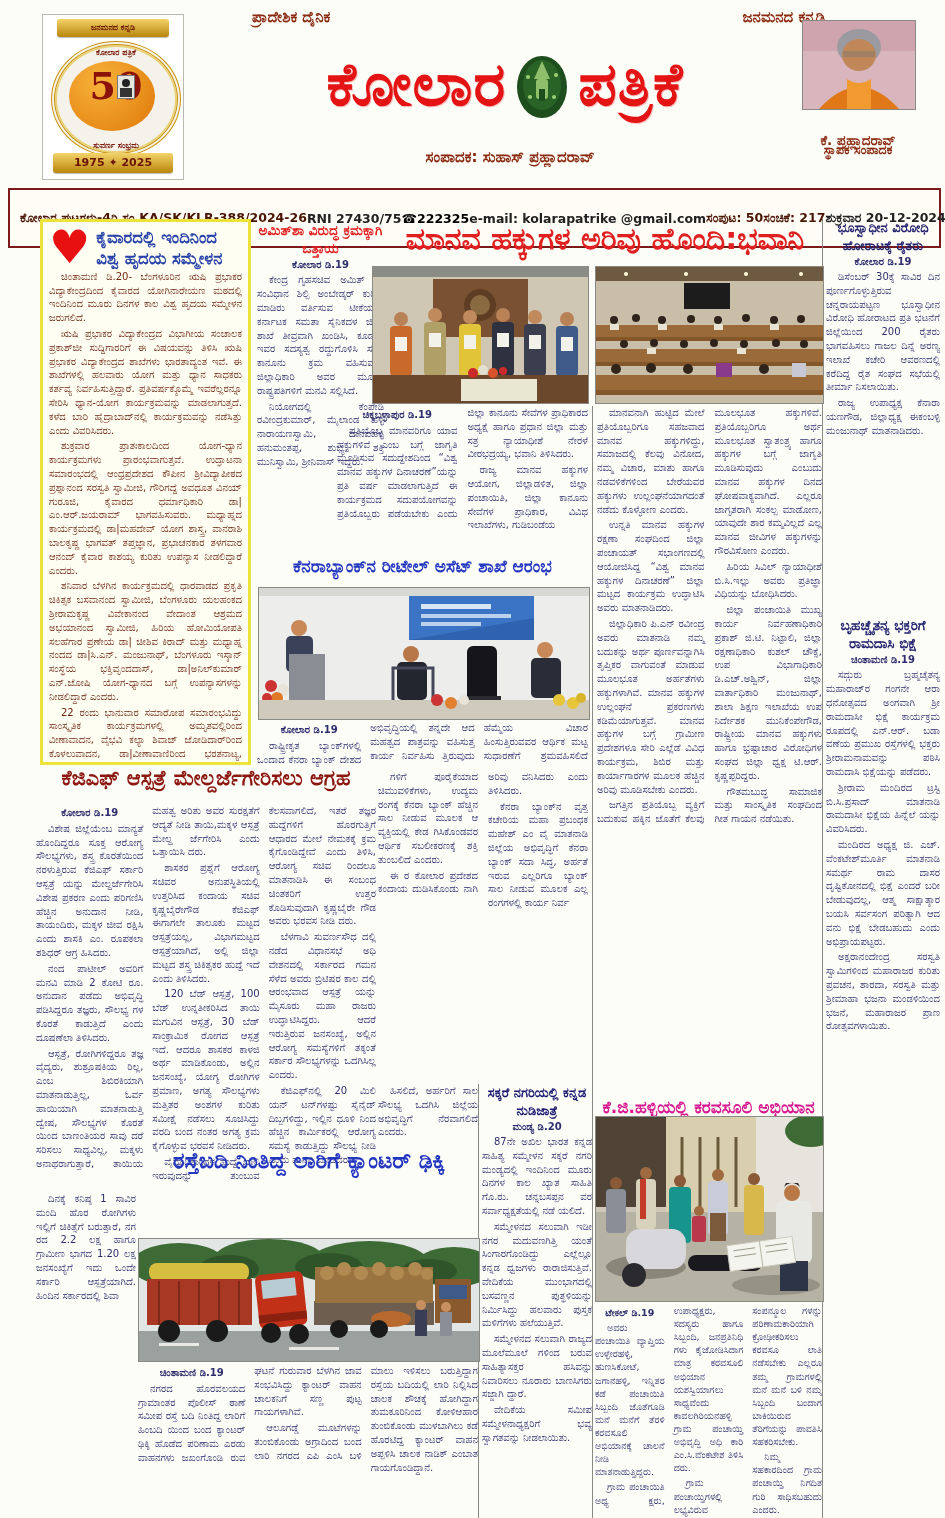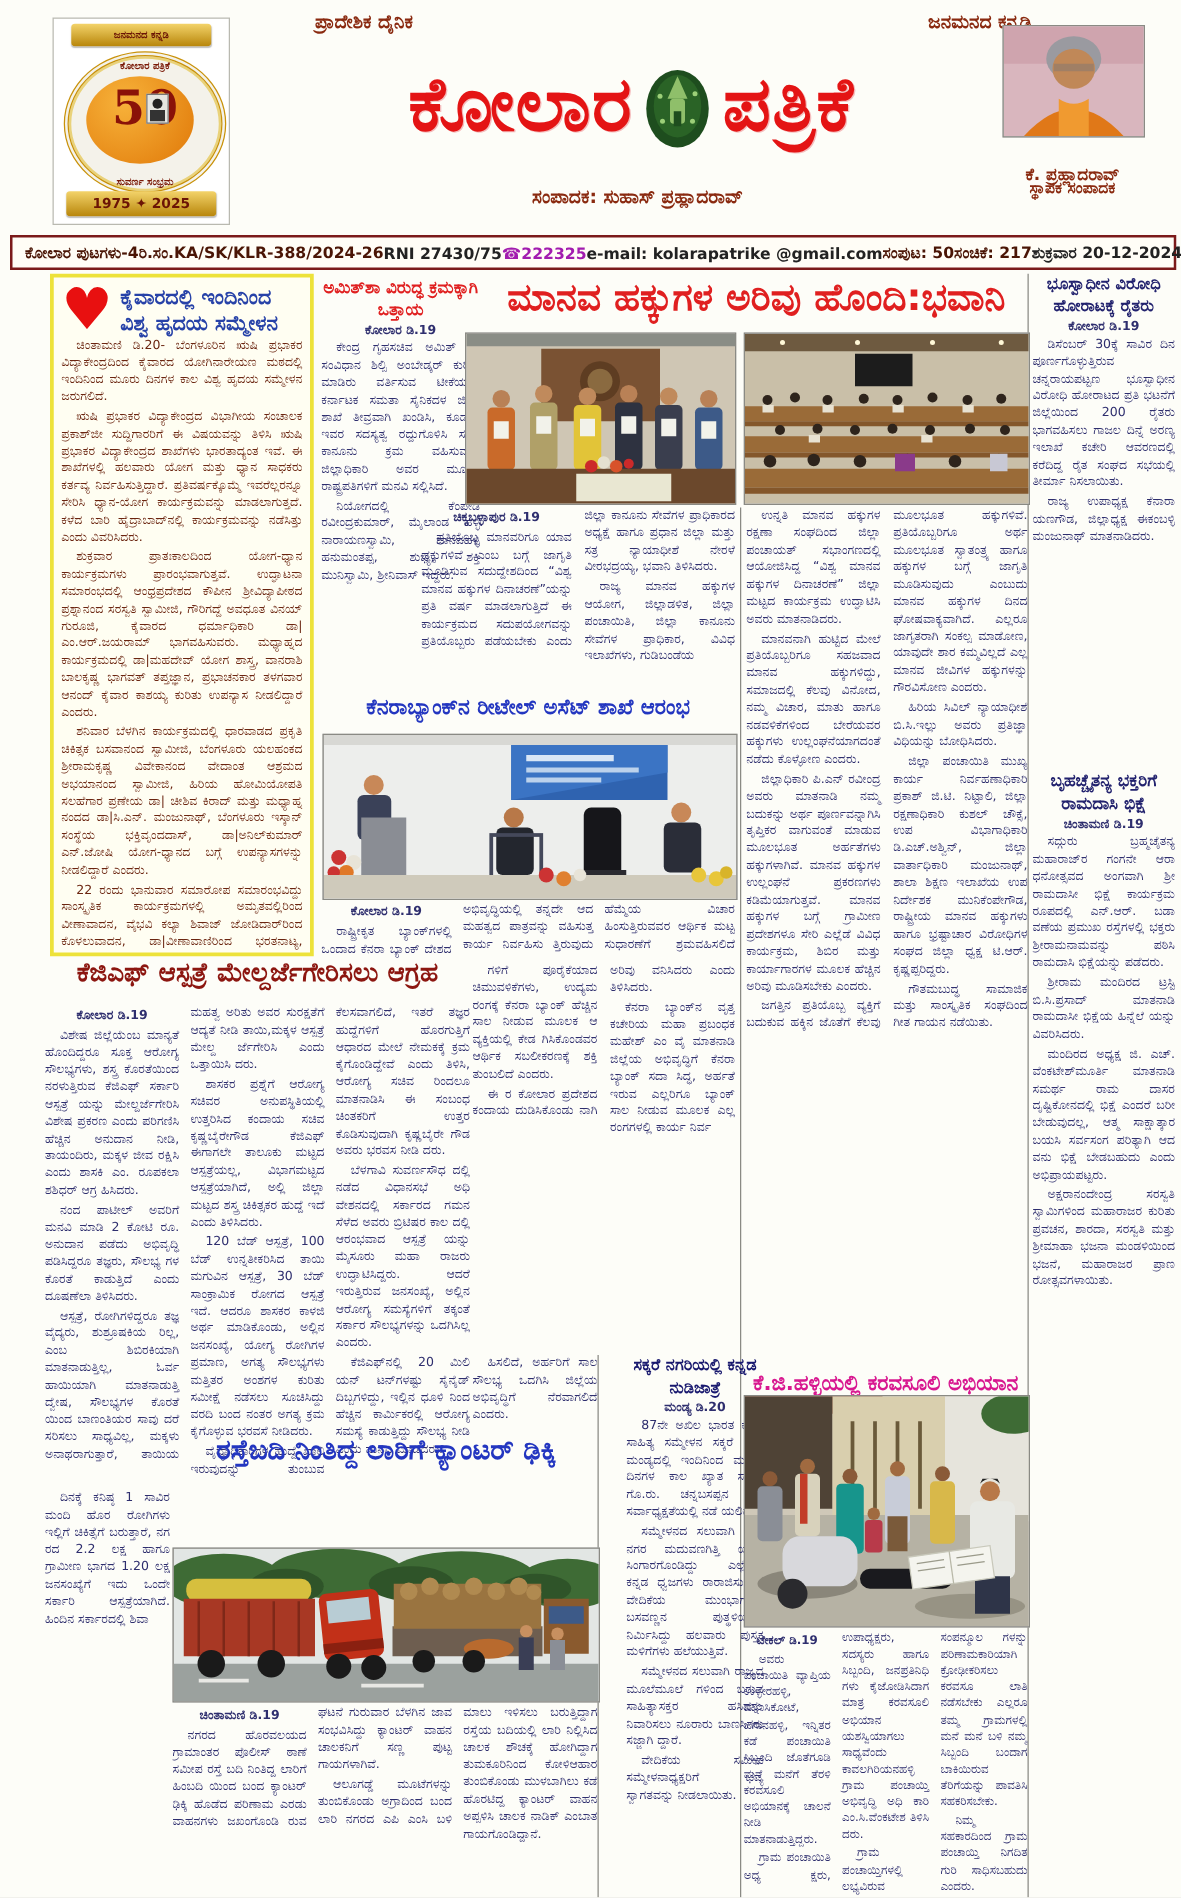--- a/index.html
+++ b/index.html
@@ -22,21 +22,21 @@
         background:radial-gradient(circle at 35% 30%,#f7b23a,#e07808);}
   .logo-arc{position:absolute;width:100%;text-align:center;color:#7a1a08;font-weight:bold;font-size:8px;}
   .logo-50{position:absolute;width:100%;text-align:center;top:22px;color:#8a1208;
         font-family:"DejaVu Serif","Liberation Serif",serif;font-weight:bold;font-size:38px;line-height:1;}
   .logo-portrait{position:absolute;left:62px;top:30px;width:16px;height:22px;background:#e6e6e0;
         border:1px solid #777;}
   .logo-portrait:before{content:"";position:absolute;left:4px;top:3px;width:8px;height:8px;border-radius:50%;background:#222;}
   .logo-portrait:after{content:"";position:absolute;left:2px;top:12px;width:12px;height:9px;background:#333;}
   
   .infobar{border:2px solid #7b1a1a;background:#fffdf6;display:flex;align-items:center;
-        justify-content:space-between;padding:0 10px;font-size:12.5px;font-weight:bold;color:#4a1505;}
+        justify-content:space-between;padding:16px 10px;font-size:12.5px;font-weight:bold;color:#4a1505;}
   .infobar .seg{white-space:nowrap;}
   
   .headline-red{color:#e02020;font-weight:bold;text-align:center;}
   .headline-blue{color:#2336c0;font-weight:bold;text-align:center;}
   .headline-maroon{color:#8c1610;font-weight:bold;text-align:center;}
   .headline-navy{color:#22226e;font-weight:bold;text-align:center;}
   .headline-magenta{color:#d81890;font-weight:bold;text-align:center;margin-top:15px;}
   .body-text{font-size:10px;line-height:1.38;color:#2e2e6e;text-align:justify;overflow:hidden;}
   .body-text .para{margin:0 0 2px 0;text-indent:12px;}
   .dateline{font-weight:bold;text-align:center;color:#2e2e6e;font-size:10px;margin:2px 0;}
@@ -101,21 +101,21 @@
       <path d="M44 58 Q56 66 68 58 L68 88 L44 88 Z" fill="#f09a30"></path>
     </svg>
   </div>
   <div class="abs founder-cap" style="left:788px;top:114px;width:140px;margin-top:28px;">ಸ್ಥಾಪಕ ಸಂಪಾದಕ</div>
   <div class="abs founder-cap" style="left:788px;top:132px;width:140px;font-size:13.5px;">ಕೆ. ಪ್ರಹ್ಲಾದರಾವ್</div>
 
   <div class="abs infobar" style="left:8px;top:188px;width:909px;height:24px;">
     <span class="seg">ಕೋಲಾರ ಪುಟಗಳು-4</span>
     <span class="seg">ರಿ.ಸಂ.KA/SK/KLR-388/2024-26</span>
     <span class="seg" style="color:#222;">RNI 27430/75</span>
-    <span class="seg" style="color:#a21caf;"><span>☎</span><span>222325</span></span>
+    <span class="seg" style="color:#000000;"><span>☎</span><span>222325</span></span>
     <span class="seg" style="color:#222;">e-mail: kolarapatrike @gmail.com</span>
     <span class="seg">ಸಂಪುಟ: 50</span>
     <span class="seg">ಸಂಚಿಕೆ: 217</span>
     <span class="seg" style="color:#222;">ಶುಕ್ರವಾರ 20-12-2024</span>
 
   </div>
 
   <div class="abs vrule" style="left:822px;top:219px;height:1299px;"></div>
   <div class="abs vrule" style="left:592px;top:406px;height:1112px;"></div>
   <div class="abs vrule" style="left:478px;top:1084px;height:434px;"></div>
@@ -239,22 +239,22 @@
 
   <div class="abs body-text cols2" style="left:337px;top:406px;width:251px;height:150px;">
     <div class="dateline">ಚಿಕ್ಕಬಳ್ಳಾಪುರ ಡಿ.19</div>
     <div>
         <p class="para">ಪ್ರತಿಯೊಬ್ಬ ಮಾನವರಿಗೂ ಯಾವ ಹಕ್ಕುಗಳಿವೆ ಎಂಬ ಬಗ್ಗೆ ಜಾಗೃತಿ ಮೂಡಿಸುವ ಸದುದ್ದೇಶದಿಂದ “ವಿಶ್ವ ಮಾನವ ಹಕ್ಕುಗಳ ದಿನಾಚರಣೆ”ಯನ್ನು ಪ್ರತಿ ವರ್ಷ ಮಾಡಲಾಗುತ್ತಿದೆ ಈ ಕಾರ್ಯಕ್ರಮದ ಸದುಪಯೋಗವನ್ನು ಪ್ರತಿಯೊಬ್ಬರು ಪಡೆಯಬೇಕು ಎಂದು ಜಿಲ್ಲಾ ಕಾನೂನು ಸೇವೆಗಳ ಪ್ರಾಧಿಕಾರದ ಅಧ್ಯಕ್ಷೆ ಹಾಗೂ ಪ್ರಧಾನ ಜಿಲ್ಲಾ ಮತ್ತು ಸತ್ರ ನ್ಯಾಯಾಧೀಶೆ ನೇರಳೆ ವೀರಭದ್ರಯ್ಯ, ಭವಾನಿ ತಿಳಿಸಿದರು.</p>
         <p class="para">ರಾಜ್ಯ ಮಾನವ ಹಕ್ಕುಗಳ ಆಯೋಗ, ಜಿಲ್ಲಾಡಳಿತ, ಜಿಲ್ಲಾ ಪಂಚಾಯಿತಿ, ಜಿಲ್ಲಾ ಕಾನೂನು ಸೇವೆಗಳ ಪ್ರಾಧಿಕಾರ, ವಿವಿಧ ಇಲಾಖೆಗಳು, ಗುಡಿಬಂಡೆಯ</p>
       </div>
   </div>
 
   <div class="abs body-text cols2" style="left:597px;top:406px;width:225px;height:672px;">
+      <p class="para">ಮಾನವನಾಗಿ ಹುಟ್ಟಿದ ಮೇಲೆ ಪ್ರತಿಯೊಬ್ಬರಿಗೂ ಸಹಜವಾದ ಮಾನವ ಹಕ್ಕುಗಳಿದ್ದು, ಸಮಾಜದಲ್ಲಿ ಕೆಲವು ವಿನೋದ, ನಮ್ಮ ವಿಚಾರ, ಮಾತು ಹಾಗೂ ನಡವಳಿಕೆಗಳಿಂದ ಬೇರೆಯವರ ಹಕ್ಕುಗಳು ಉಲ್ಲಂಘನೆಯಾಗದಂತೆ ನಡೆದು ಕೊಳ್ಳೋಣ ಎಂದರು.</p>
       <p class="para">ಉನ್ನತಿ ಮಾನವ ಹಕ್ಕುಗಳ ರಕ್ಷಣಾ ಸಂಘದಿಂದ ಜಿಲ್ಲಾ ಪಂಚಾಯತ್ ಸಭಾಂಗಣದಲ್ಲಿ ಆಯೋಜಿಸಿದ್ದ “ವಿಶ್ವ ಮಾನವ ಹಕ್ಕುಗಳ ದಿನಾಚರಣೆ” ಜಿಲ್ಲಾ ಮಟ್ಟದ ಕಾರ್ಯಕ್ರಮ ಉದ್ಘಾಟಿಸಿ ಅವರು ಮಾತನಾಡಿದರು.</p>
-      <p class="para">ಮಾನವನಾಗಿ ಹುಟ್ಟಿದ ಮೇಲೆ ಪ್ರತಿಯೊಬ್ಬರಿಗೂ ಸಹಜವಾದ ಮಾನವ ಹಕ್ಕುಗಳಿದ್ದು, ಸಮಾಜದಲ್ಲಿ ಕೆಲವು ವಿನೋದ, ನಮ್ಮ ವಿಚಾರ, ಮಾತು ಹಾಗೂ ನಡವಳಿಕೆಗಳಿಂದ ಬೇರೆಯವರ ಹಕ್ಕುಗಳು ಉಲ್ಲಂಘನೆಯಾಗದಂತೆ ನಡೆದು ಕೊಳ್ಳೋಣ ಎಂದರು.</p>
       <p class="para">ಜಿಲ್ಲಾಧಿಕಾರಿ ಪಿ.ಎನ್ ರವೀಂದ್ರ ಅವರು ಮಾತನಾಡಿ ನಮ್ಮ ಬದುಕನ್ನು ಅರ್ಥ ಪೂರ್ಣವನ್ನಾಗಿಸಿ ತೃಪ್ತಿಕರ ವಾಗುವಂತೆ ಮಾಡುವ ಮೂಲಭೂತ ಅರ್ಹತೆಗಳು ಹಕ್ಕುಗಳಾಗಿವೆ. ಮಾನವ ಹಕ್ಕುಗಳ ಉಲ್ಲಂಘನೆ ಪ್ರಕರಣಗಳು ಕಡಿಮೆಯಾಗುತ್ತವೆ. ಮಾನವ ಹಕ್ಕುಗಳ ಬಗ್ಗೆ ಗ್ರಾಮೀಣ ಪ್ರದೇಶಗಳೂ ಸೇರಿ ಎಲ್ಲೆಡೆ ವಿವಿಧ ಕಾರ್ಯಕ್ರಮ, ಶಿಬಿರ ಮತ್ತು ಕಾರ್ಯಾಗಾರಗಳ ಮೂಲಕ ಹೆಚ್ಚಿನ ಅರಿವು ಮೂಡಿಸಬೇಕು ಎಂದರು.</p>
       <p class="para">ಜಗತ್ತಿನ ಪ್ರತಿಯೊಬ್ಬ ವ್ಯಕ್ತಿಗೆ ಬದುಕುವ ಹಕ್ಕಿನ ಜೊತೆಗೆ ಕೆಲವು ಮೂಲಭೂತ ಹಕ್ಕುಗಳಿವೆ. ಪ್ರತಿಯೊಬ್ಬರಿಗೂ ಅರ್ಥ ಮೂಲಭೂತ ಸ್ವಾತಂತ್ರ್ಯ ಹಾಗೂ ಹಕ್ಕುಗಳ ಬಗ್ಗೆ ಜಾಗೃತಿ ಮೂಡಿಸುವುದು ಎಂಬುದು ಮಾನವ ಹಕ್ಕುಗಳ ದಿನದ ಘೋಷವಾಕ್ಯವಾಗಿದೆ. ಎಲ್ಲರೂ ಜಾಗೃತರಾಗಿ ಸಂಕಲ್ಪ ಮಾಡೋಣ, ಯಾವುದೇ ಶಾರ ಕಮ್ಮವಿಲ್ಲದೆ ಎಲ್ಲ ಮಾನವ ಜೀವಿಗಳ ಹಕ್ಕುಗಳನ್ನು ಗೌರವಿಸೋಣ ಎಂದರು.</p>
       <p class="para">ಹಿರಿಯ ಸಿವಿಲ್ ನ್ಯಾಯಾಧೀಶೆ ಬಿ.ಸಿ.ಇಲ್ಲು ಅವರು ಪ್ರತಿಜ್ಞಾ ವಿಧಿಯನ್ನು ಬೋಧಿಸಿದರು.</p>
       <p class="para">ಜಿಲ್ಲಾ ಪಂಚಾಯಿತಿ ಮುಖ್ಯ ಕಾರ್ಯ ನಿರ್ವಹಣಾಧಿಕಾರಿ ಪ್ರಕಾಶ್ ಜಿ.ಟಿ. ನಿಟ್ಟಾಲಿ, ಜಿಲ್ಲಾ ರಕ್ಷಣಾಧಿಕಾರಿ ಕುಶಲ್ ಚೌಕ್ಸೆ, ಉಪ ವಿಭಾಗಾಧಿಕಾರಿ ಡಿ.ಎಚ್.ಅಶ್ವಿನ್, ಜಿಲ್ಲಾ ವಾರ್ತಾಧಿಕಾರಿ ಮಂಜುನಾಥ್, ಶಾಲಾ ಶಿಕ್ಷಣ ಇಲಾಖೆಯ ಉಪ ನಿರ್ದೇಶಕ ಮುನಿಕೆಂಪೇಗೌಡ, ರಾಷ್ಟ್ರೀಯ ಮಾನವ ಹಕ್ಕುಗಳು ಹಾಗೂ ಭ್ರಷ್ಟಾಚಾರ ವಿರೋಧಿಗಳ ಸಂಘದ ಜಿಲ್ಲಾ ಧ್ವಕ್ಷ ಟಿ.ಆರ್. ಕೃಷ್ಣಪ್ಪರಿದ್ದರು.</p>
       <p class="para">ಗೌತಮಬುದ್ಧ ಸಾಮಾಜಿಕ ಮತ್ತು ಸಾಂಸ್ಕೃತಿಕ ಸಂಘದಿಂದ ಗೀತ ಗಾಯನ ನಡೆಯಿತು.</p>
     </div>
 
   <div class="abs" style="left:826px;top:219px;width:114px;height:395px;overflow:hidden;">
     <div class="headline-navy" style="font-size:13px;line-height:1.35;">ಭೂಸ್ವಾಧೀನ ವಿರೋಧಿ ಹೋರಾಟಕ್ಕೆ ರೈತರು</div>
     <div class="dateline">ಕೋಲಾರ ಡಿ.19</div>
@@ -416,21 +416,21 @@
   </div>
 
   <div class="abs body-text cols3" style="left:138px;top:1364px;width:340px;height:154px;">
     <div class="dateline">ಚಿಂತಾಮಣಿ ಡಿ.19</div>
     <div>
         <p class="para">ನಗರದ ಹೊರವಲಯದ ಗ್ರಾಮಾಂತರ ಪೊಲೀಸ್ ಠಾಣೆ ಸಮೀಪ ರಸ್ತೆ ಬದಿ ನಿಂತಿದ್ದ ಲಾರಿಗೆ ಹಿಂಬದಿ ಯಿಂದ ಬಂದ ಕ್ಯಾಂಟರ್ ಢಿಕ್ಕಿ ಹೊಡೆದ ಪರಿಣಾಮ ಎರಡು ವಾಹನಗಳು ಜಖಂಗೊಂಡಿ ರುವ ಘಟನೆ ಗುರುವಾರ ಬೆಳಗಿನ ಜಾವ ಸಂಭವಿಸಿದ್ದು ಕ್ಯಾಂಟರ್ ವಾಹನ ಚಾಲಕನಿಗೆ ಸಣ್ಣ ಪುಟ್ಟ ಗಾಯಗಳಾಗಿವೆ.</p>
         <p class="para">ಆಲೂಗಡ್ಡೆ ಮೂಟೆಗಳನ್ನು ತುಂಬಿಕೊಂಡು ಅಗ್ರಾದಿಂದ ಬಂದ ಲಾರಿ ನಗರದ ಎಪಿ ಎಂಸಿ ಬಳಿ ಮಾಲು ಇಳಿಸಲು ಬರುತ್ತಿದ್ದಾಗ ರಸ್ತೆಯ ಬದಿಯಲ್ಲಿ ಲಾರಿ ನಿಲ್ಲಿಸಿದ ಚಾಲಕ ಶೌಚಕ್ಕೆ ಹೋಗಿದ್ದಾಗ ತುಮಕೂರಿನಿಂದ ಕೋಳಿಆಹಾರ ತುಂಬಿಕೊಂಡು ಮುಳಬಾಗಿಲು ಕಡೆ ಹೊರಟಿದ್ದ ಕ್ಯಾಂಟರ್ ವಾಹನ ಅಪ್ಪಳಿಸಿ ಚಾಲಕ ನಾಡಿಕ್ ಎಂಬಾತ ಗಾಯಗೊಂಡಿದ್ದಾನೆ.</p>
       </div>
   </div>
 
-  <div class="abs" style="left:501px;top:1084px;width:110px;height:434px;overflow:hidden;">
+  <div class="abs" style="left:482px;top:1084px;width:110px;height:434px;overflow:hidden;">
     <div class="headline-navy" style="font-size:13px;line-height:1.35;color:#18186e;">ಸಕ್ಕರೆ ನಗರಿಯಲ್ಲಿ ಕನ್ನಡ ನುಡಿಜಾತ್ರೆ</div>
     <div class="dateline">ಮಂಡ್ಯ ಡಿ.20</div>
     <div class="body-text">
         <p class="para">87ನೇ ಅಖಿಲ ಭಾರತ ಕನ್ನಡ ಸಾಹಿತ್ಯ ಸಮ್ಮೇಳನ ಸಕ್ಕರೆ ನಗರಿ ಮಂಡ್ಯದಲ್ಲಿ ಇಂದಿನಿಂದ ಮೂರು ದಿನಗಳ ಕಾಲ ಖ್ಯಾತ ಸಾಹಿತಿ ಗೊ.ರು. ಚನ್ನಬಸಪ್ಪನ ವರ ಸರ್ವಾಧ್ಯಕ್ಷತೆಯಲ್ಲಿ ನಡೆ ಯಲಿದೆ.</p>
         <p class="para">ಸಮ್ಮೇಳನದ ಸಲುವಾಗಿ ಇಡೀ ನಗರ ಮದುವಣಗಿತ್ತಿ ಯಂತೆ ಸಿಂಗಾರಗೊಂಡಿದ್ದು ಎಲ್ಲೆಲ್ಲೂ ಕನ್ನಡ ಧ್ವಜಗಳು ರಾರಾಜಿಸುತ್ತಿವೆ. ವೇದಿಕೆಯ ಮುಂಭಾಗದಲ್ಲಿ ಬಸವಣ್ಣನ ಪುತ್ಥಳಿಯನ್ನು ನಿರ್ಮಿಸಿದ್ದು ಹಲವಾರು ಪುಸ್ತಕ ಮಳಿಗೆಗಳು ಹಲೆಯುತ್ತಿವೆ.</p>
         <p class="para">ಸಮ್ಮೇಳನದ ಸಲುವಾಗಿ ರಾಜ್ಯದ ಮೂಲೆಮೂಲೆ ಗಳಿಂದ ಬರುವ ಸಾಹಿತ್ಯಾಸಕ್ತರ ಹಸಿವನ್ನು ನಿವಾರಿಸಲು ನೂರಾರು ಬಾಣಸಿಗರು ಸಜ್ಜಾಗಿ ದ್ದಾರೆ.</p>
         <p class="para">ವೇದಿಕೆಯ ಸಮೀಪ ಸಮ್ಮೇಳನಾಧ್ಯಕ್ಷರಿಗೆ ಭವ್ಯ ಸ್ವಾಗತವನ್ನು ನೀಡಲಾಯಿತು.</p>
       </div>
   </div>
 

